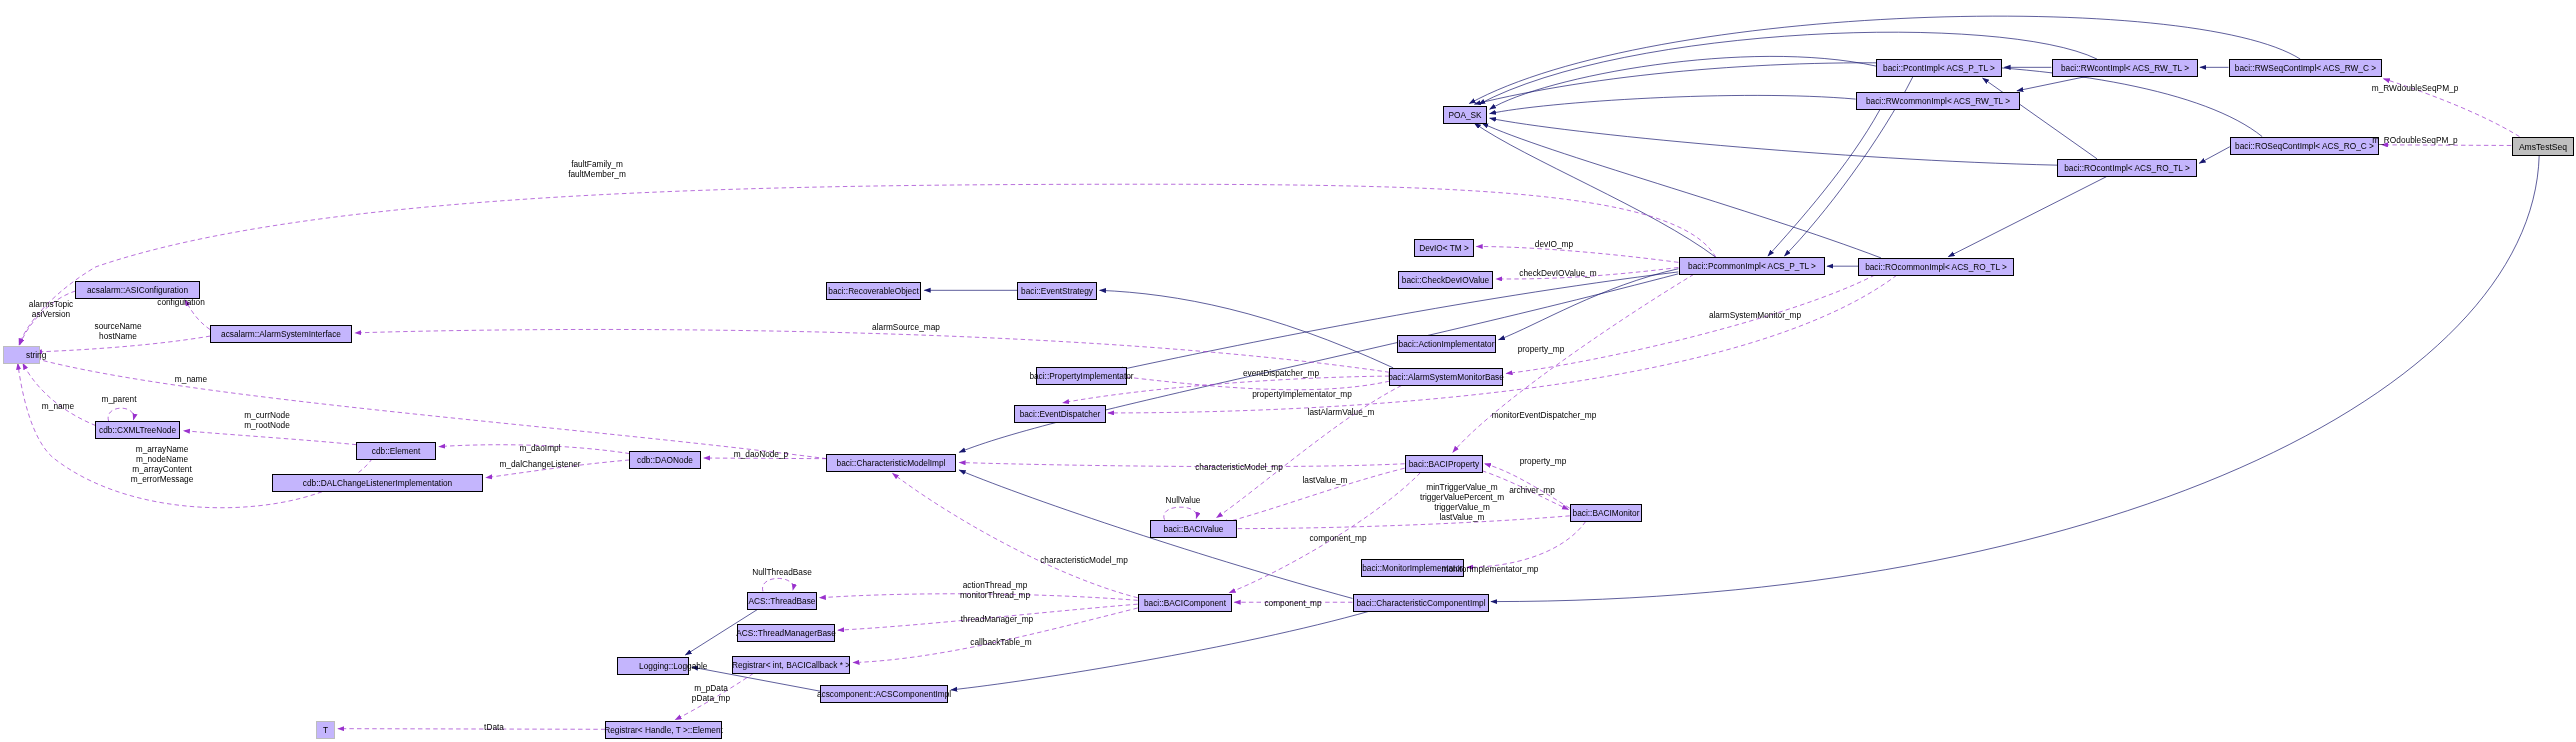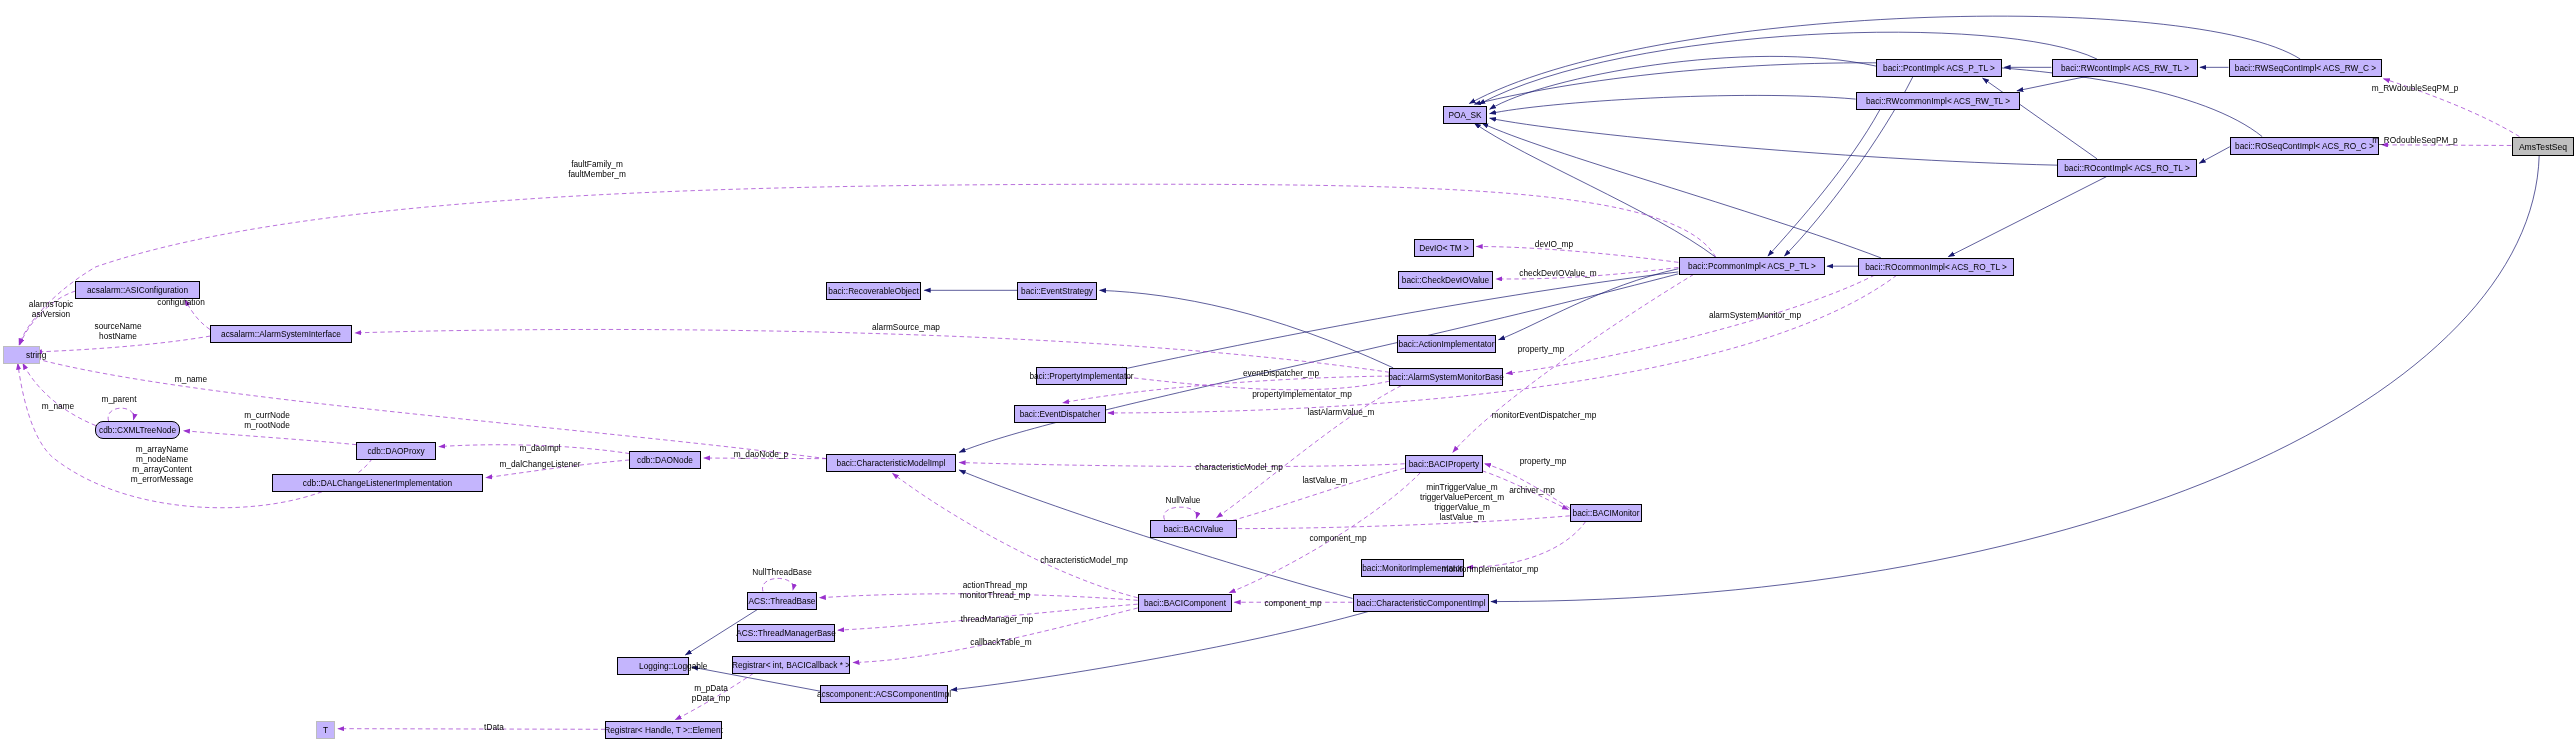--- a/index.html
+++ b/index.html
@@ -96,22 +96,22 @@
         <path d="M 1185,1060 C 1140,1090 1097,1115 1062,1133" class="edge dashed" marker-end="url(#m-dash)"></path>
         <path d="M 952,1148 L 531,1147" class="edge dashed" marker-end="url(#m-dash)"></path>
         <path d="M 3965,215 C 3900,175 3802,140 3751,124" class="edge dashed" marker-end="url(#m-dash)"></path>
         <path d="M 3952,229 L 3748,228" class="edge dashed" marker-end="url(#m-dash)"></path>
       </g>
   </svg>
   <div id="nodes-layer">
       <div class="node external" style="left: 3.2px; top: 346px; width: 29px; padding-left: 32px;">string</div>
       <div class="node" style="left: 75px; top: 281px; width: 125px;">acsalarm::ASIConfiguration</div>
       <div class="node" style="left: 210px; top: 325px; width: 142px;">acsalarm::AlarmSystemInterface</div>
-      <div class="node" style="left: 95px; top: 421px; width: 85px; border-radius: 8px;">cdb::CXMLTreeNode</div>
-      <div class="node" style="left: 356px; top: 442px; width: 80px;">cdb::DAOProxy</div>
+      <div class="node" style="left: 95px; top: 421px; width: 85px;">cdb::CXMLTreeNode</div>
+      <div class="node" style="left: 356px; top: 442px; width: 80px;">cdb::Element</div>
       <div class="node" style="left: 272px; top: 474px; width: 211px;">cdb::DALChangeListenerImplementation</div>
       <div class="node" style="left: 629px; top: 451px; width: 72px;">cdb::DAONode</div>
       <div class="node" style="left: 826px; top: 454px; width: 130px;">baci::CharacteristicModelImpl</div>
       <div class="node" style="left: 826px; top: 282px; width: 95px;">baci::RecoverableObject</div>
       <div class="node" style="left: 1017px; top: 282px; width: 80px;">baci::EventStrategy</div>
       <div class="node" style="left: 1004px; top: 367px; width: 91px; margin-left: 32px;">baci::PropertyImplementator</div>
       <div class="node" style="left: 1014px; top: 405px; width: 92px;">baci::EventDispatcher</div>
       <div class="node" style="left: 1443px; top: 106px; width: 44px;">POA_SK</div>
       <div class="node" style="left: 1414px; top: 239px; width: 60px;">DevIO&lt; TM &gt;</div>
       <div class="node" style="left: 1398px; top: 271px; width: 95px;">baci::CheckDevIOValue</div>

